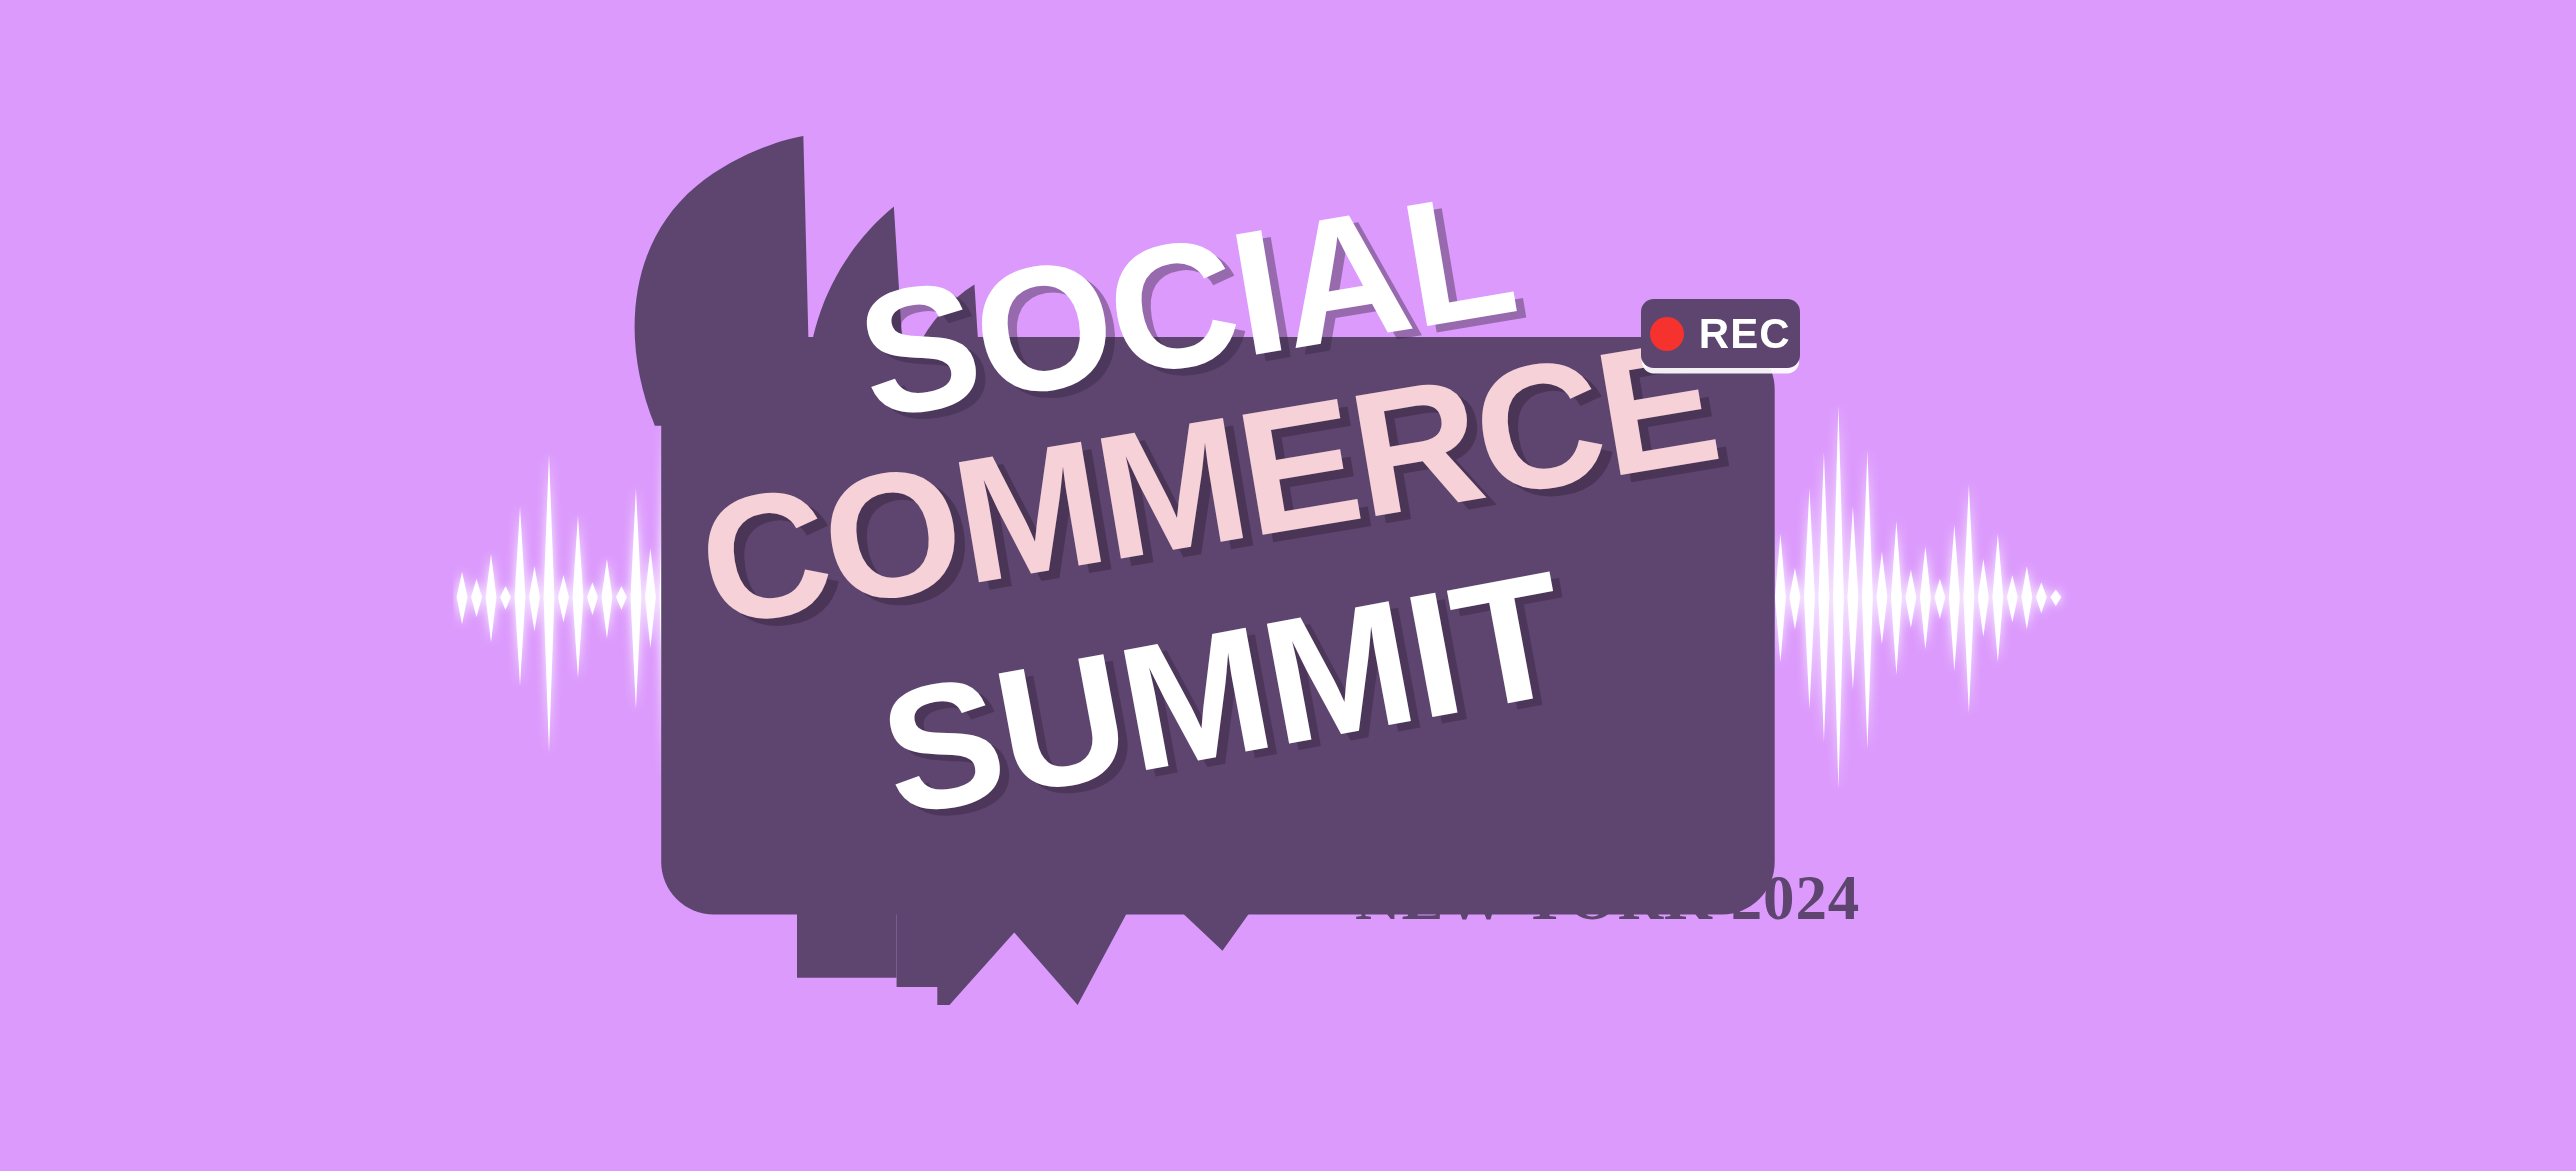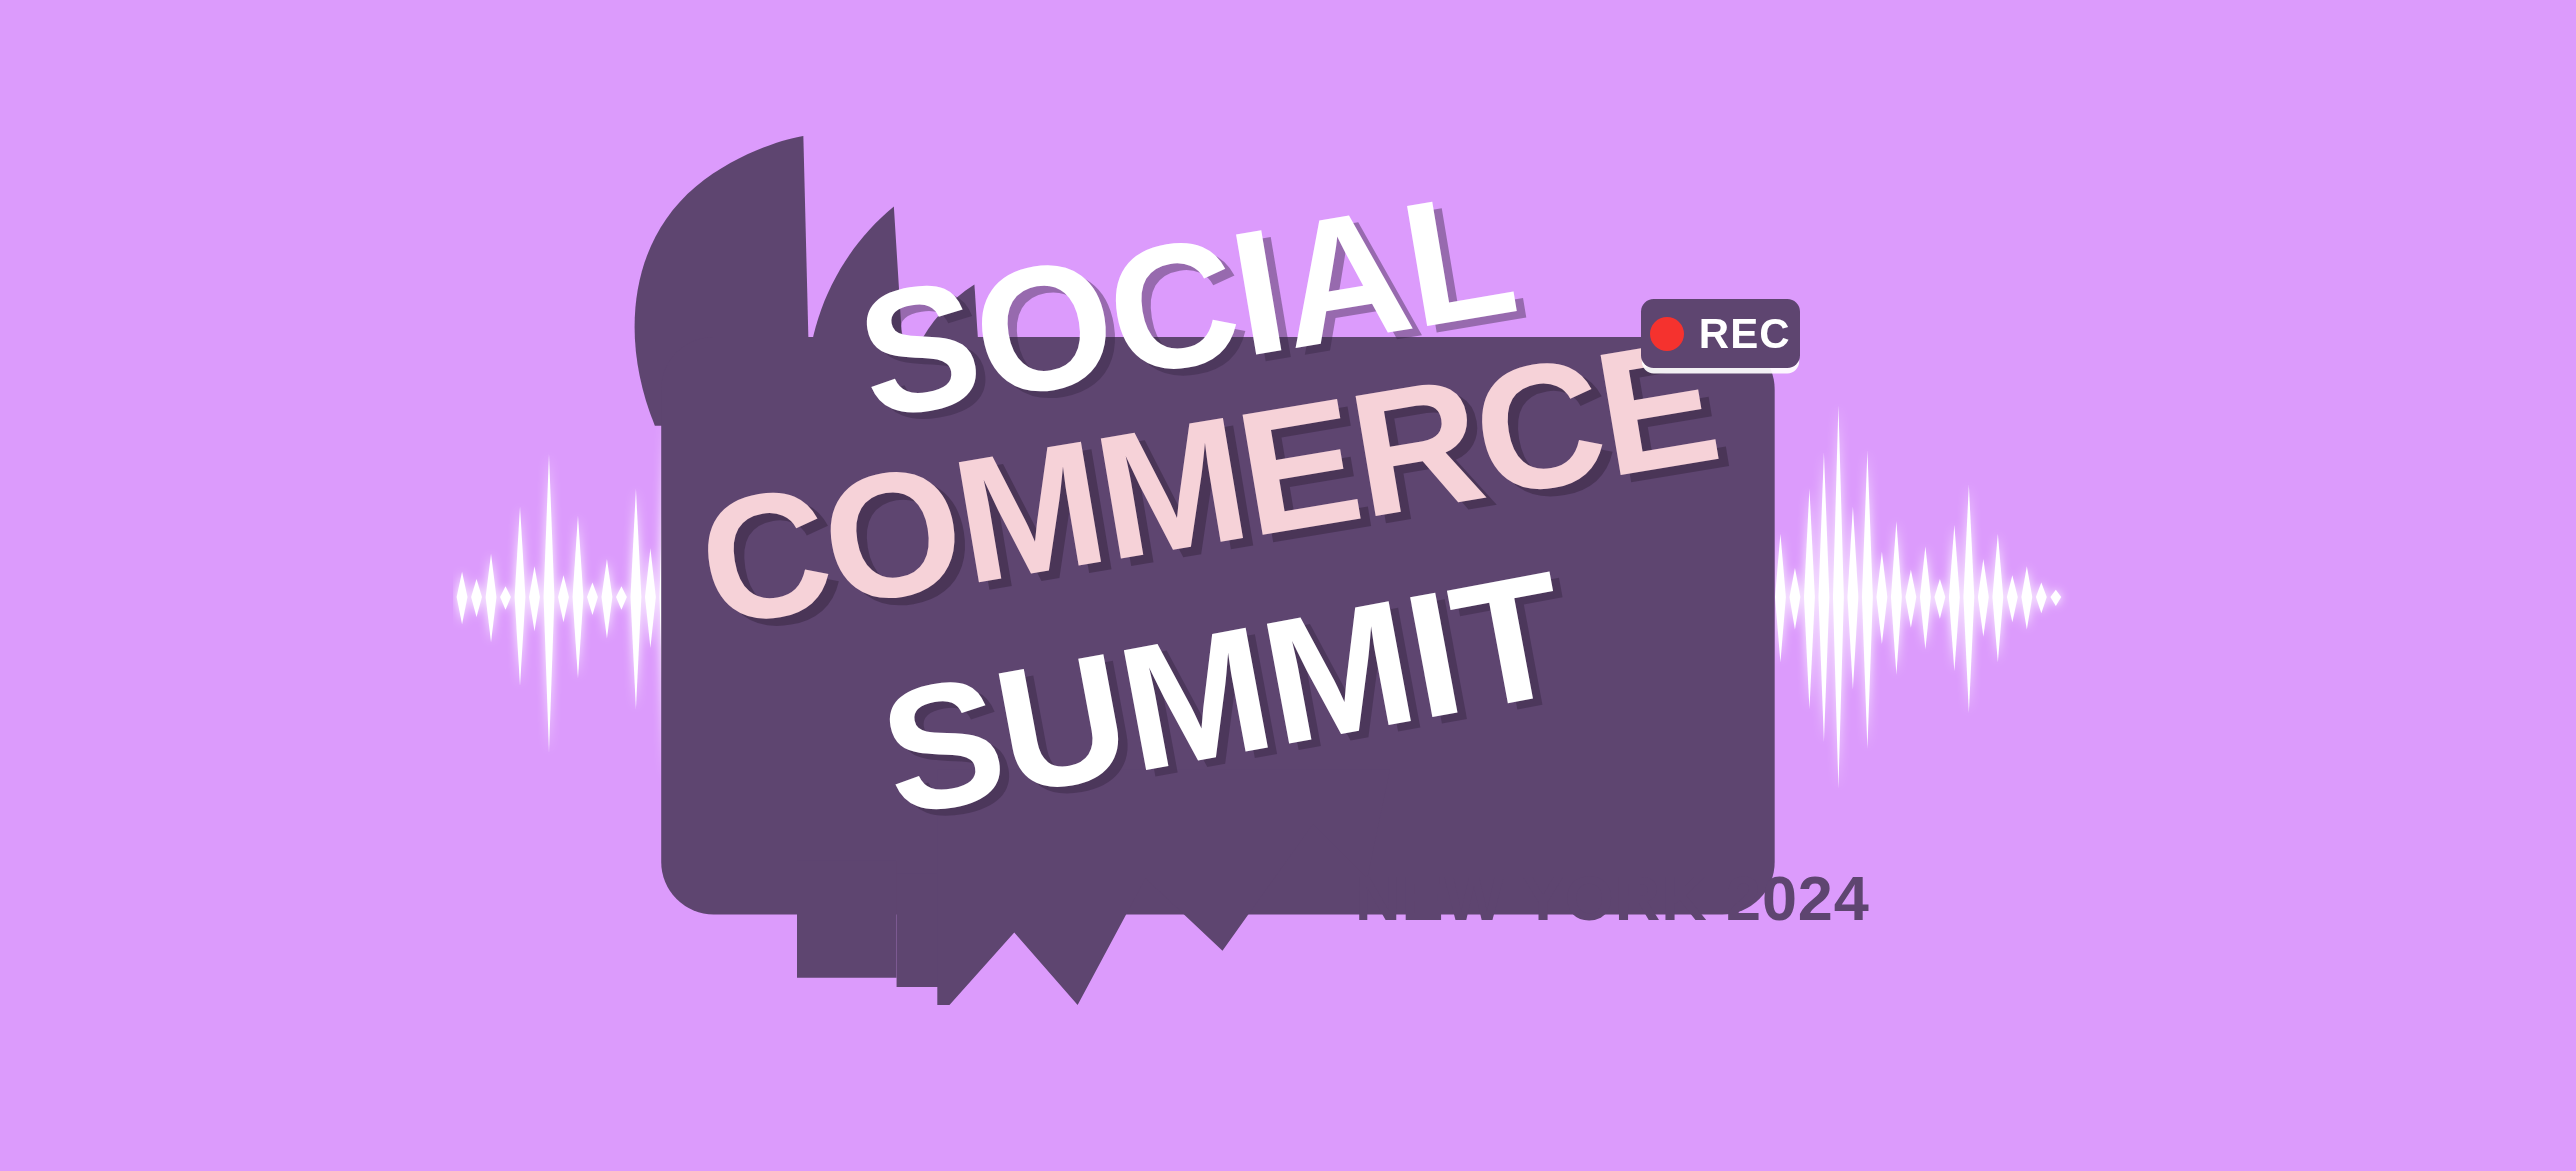--- a/index.html
+++ b/index.html
@@ -121,21 +121,21 @@
   
   #subtitle {
     position: absolute;
     left: 1355px;
     top: 862px;
     font-size: 63px;
     font-weight: 700;
     letter-spacing: 0.9px;
     color: #5e4570;
     z-index: 6;
-    font-family: Liberation Sans, sans-serif;
+    font-family: Liberation Serif, serif;
     white-space: nowrap;
   }
 </style>
 </head>
 <body>
 
 <div id="stage">
 
   <div class="wave" id="wave-left">
     <svg viewBox="0 0 360 440" preserveAspectRatio="none" aria-hidden="true">

